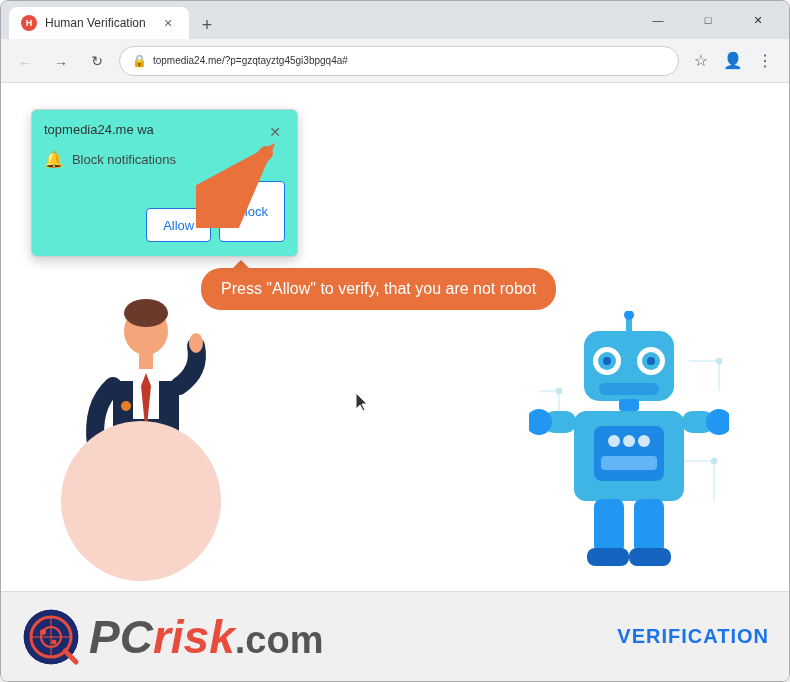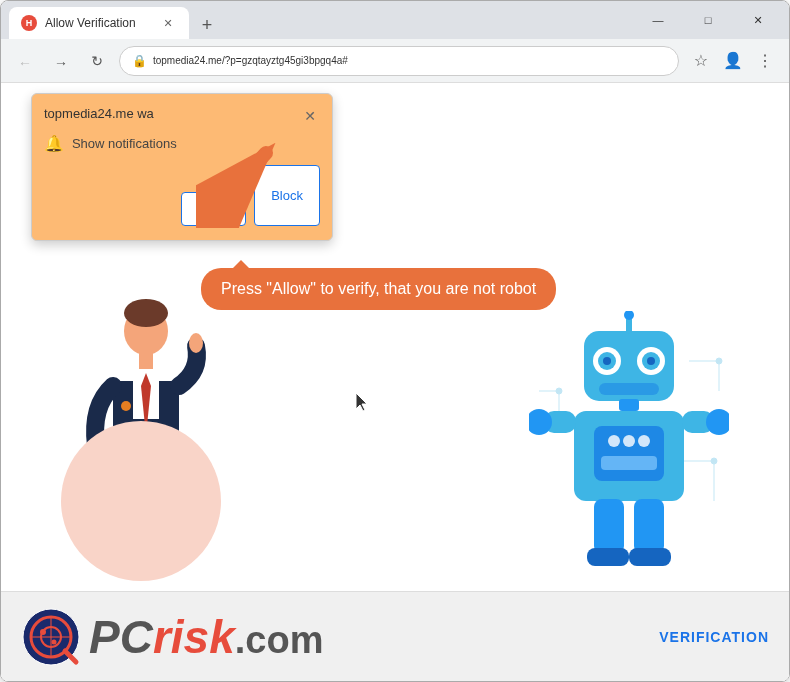--- a/index.html
+++ b/index.html
@@ -127,24 +127,24 @@
     .page-content {
       flex: 1;
       background: #fff;
       position: relative;
       overflow: hidden;
     }
 
     
     .notification-popup {
       position: absolute;
-      top: 10px;
+      top: 26px;
       left: 30px;
-      width: 302px;
-      background: #fdba74;
+      width: 267px;
+      background: #5eead4;
       border: 1px solid #ccc;
       border-radius: 6px;
       box-shadow: 0 4px 12px rgba(0,0,0,0.2);
       padding: 12px 12px 14px 12px;
       z-index: 100;
     }
     .popup-header {
       display: flex;
       justify-content: space-between;
       align-items: flex-start;
@@ -274,21 +274,21 @@
     .logo-area {
       display: flex;
       align-items: center;
       gap: 8px;
     }
     .logo-icon {
       width: 60px;
       height: 60px;
     }
     .verification-text {
-      font-size: 14px;
+      font-size: 20px;
       font-weight: 700;
       color: #1a73e8;
       letter-spacing: 1px;
       text-transform: uppercase;
     }
 
     
     .orange-arrow-svg {
       position: absolute;
       top: 55px;
@@ -298,21 +298,21 @@
   </style>
 </head>
 <body>
 
 <div class="browser-window">
 
   <div class="title-bar">
     <div class="tab-strip">
       <div class="tab">
         <div class="tab-favicon">H</div>
-        <span>Allow Verification</span>
+        <span>Human Verification</span>
         <div class="tab-close">✕</div>
       </div>
       <div class="new-tab-btn">+</div>
     </div>
     <div class="window-controls">
       <div class="win-btn">—</div>
       <div class="win-btn">□</div>
       <div class="win-btn close">✕</div>
     </div>
   </div>
@@ -334,21 +334,21 @@
 
   <div class="page-content">
 
     <div class="notification-popup">
       <div class="popup-header">
         <span class="popup-site">topmedia24.me wa</span>
         <div class="popup-close">✕</div>
       </div>
       <div class="popup-body">
         <span class="bell-icon">🔔</span>
-        <span class="popup-msg">Show notifications</span>
+        <span class="popup-msg">Block notifications</span>
       </div>
       <div class="popup-buttons">
         <button class="btn-allow">Allow</button>
         <button class="btn-block">Block</button>
       </div>
     </div>
 
     <svg class="orange-arrow-svg" width="90" height="90" viewBox="0 0 90 90">
       <defs>
         <marker id="arrowhead" markerWidth="10" markerHeight="7" refX="9" refY="3.5" orient="auto">

